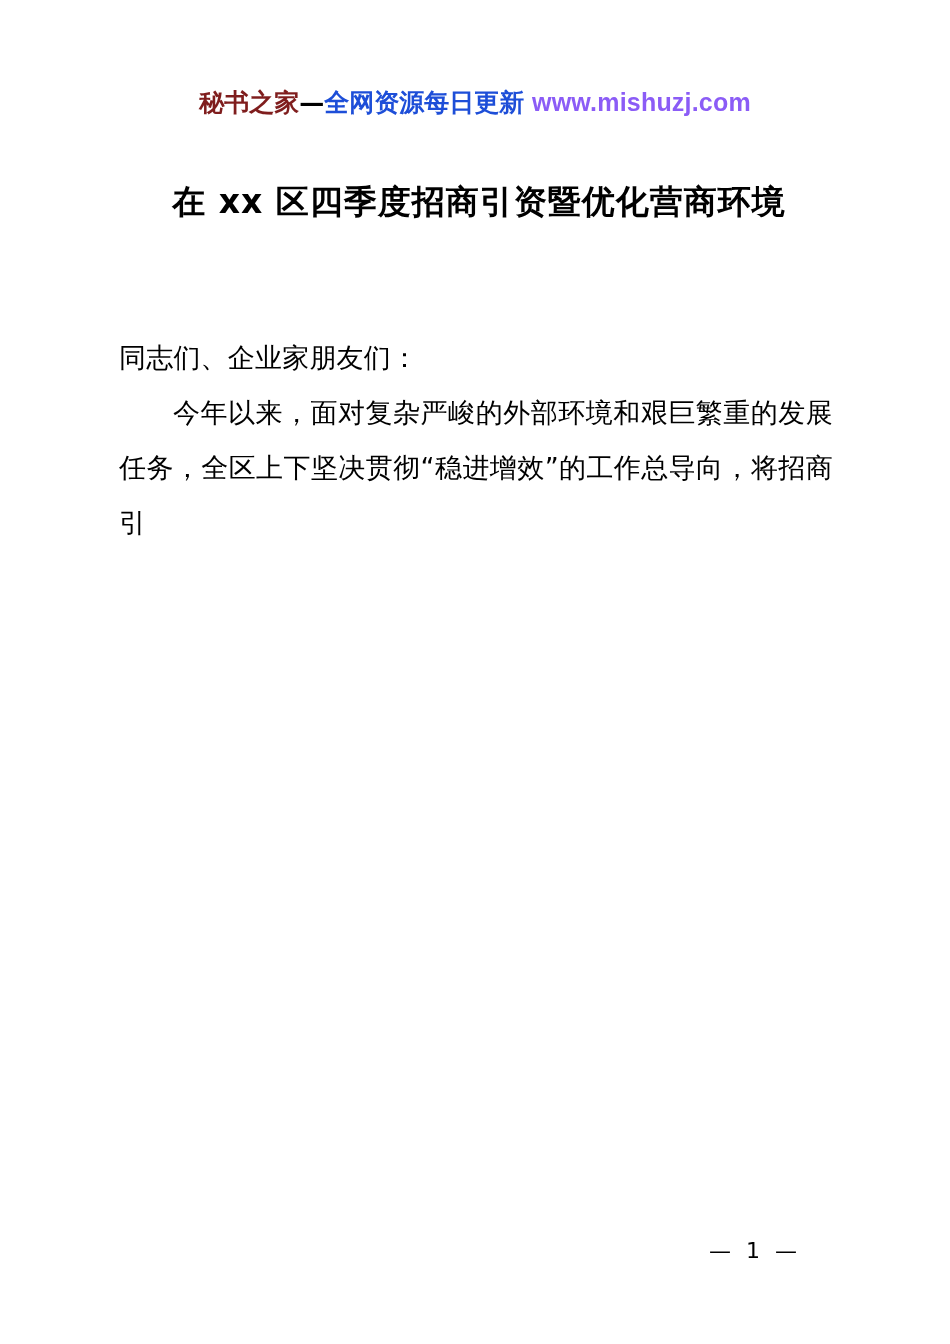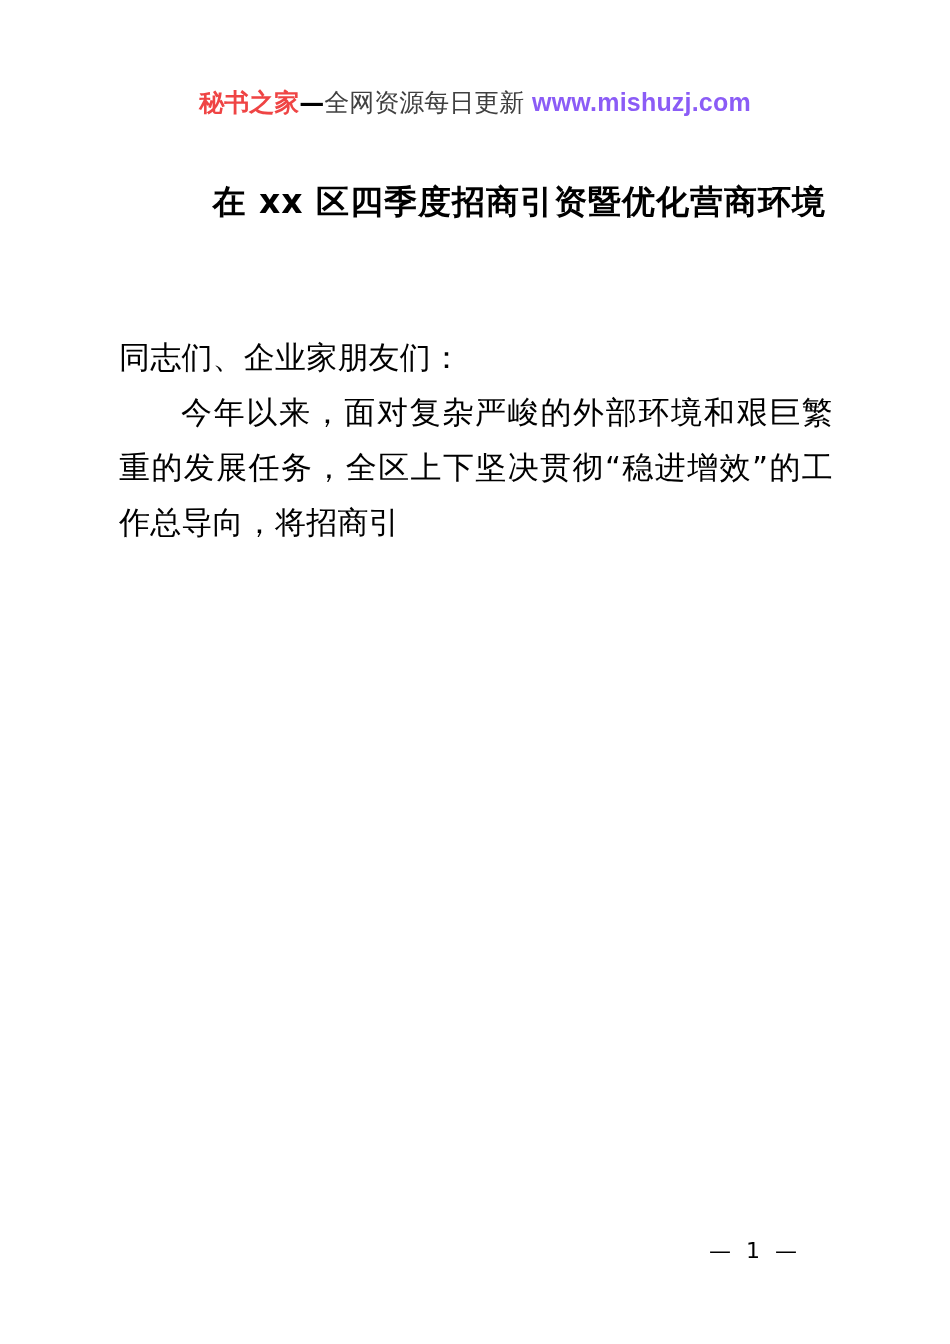--- a/index.html
+++ b/index.html
@@ -28,61 +28,61 @@
     position: absolute;
     left: 0;
     top: 86px;
     width: 950px;
     text-align: center;
     font-size: 25px;
     line-height: 32px;
     white-space: nowrap;
   }
   .header-brand {
-    color: #ef4444;
+    color: #7f1d1d;
     font-weight: bold;
     font-family: Liberation Mono, monospace;
   }
   .header-sep {
     color: #000000;
     font-weight: bold;
   }
   .header-tag {
-    color: #404040;
-    font-weight: normal;
+    color: #1d4ed8;
+    font-weight: bold;
     text-align: right;
   }
   .header-url {
     color: #8b5cf6;
     font-weight: bold;
     font-family: "Liberation Sans", sans-serif;
     letter-spacing: 0.2px;
   }
 
   .doc-title {
     position: absolute;
-    left: 116px;
+    left: 124px;
     top: 178px;
     width: 710px;
-    text-align: right;
+    text-align: center;
     font-size: 33px;
     font-weight: bold;
     line-height: 48px;
     letter-spacing: 1px;
   }
   .doc-title .ln {
     display: block;
   }
 
   .body-text {
     position: absolute;
     left: 119px;
     top: 330px;
     width: 714px;
-    font-size: 31px;
+    font-size: 27px;
     line-height: 55px;
     text-align: justify;
     text-justify: inter-ideograph;
     letter-spacing: 0.2px;
   }
   .body-text p {
     margin: 0;
   }
   .p-indent {
     text-indent: 2em;

